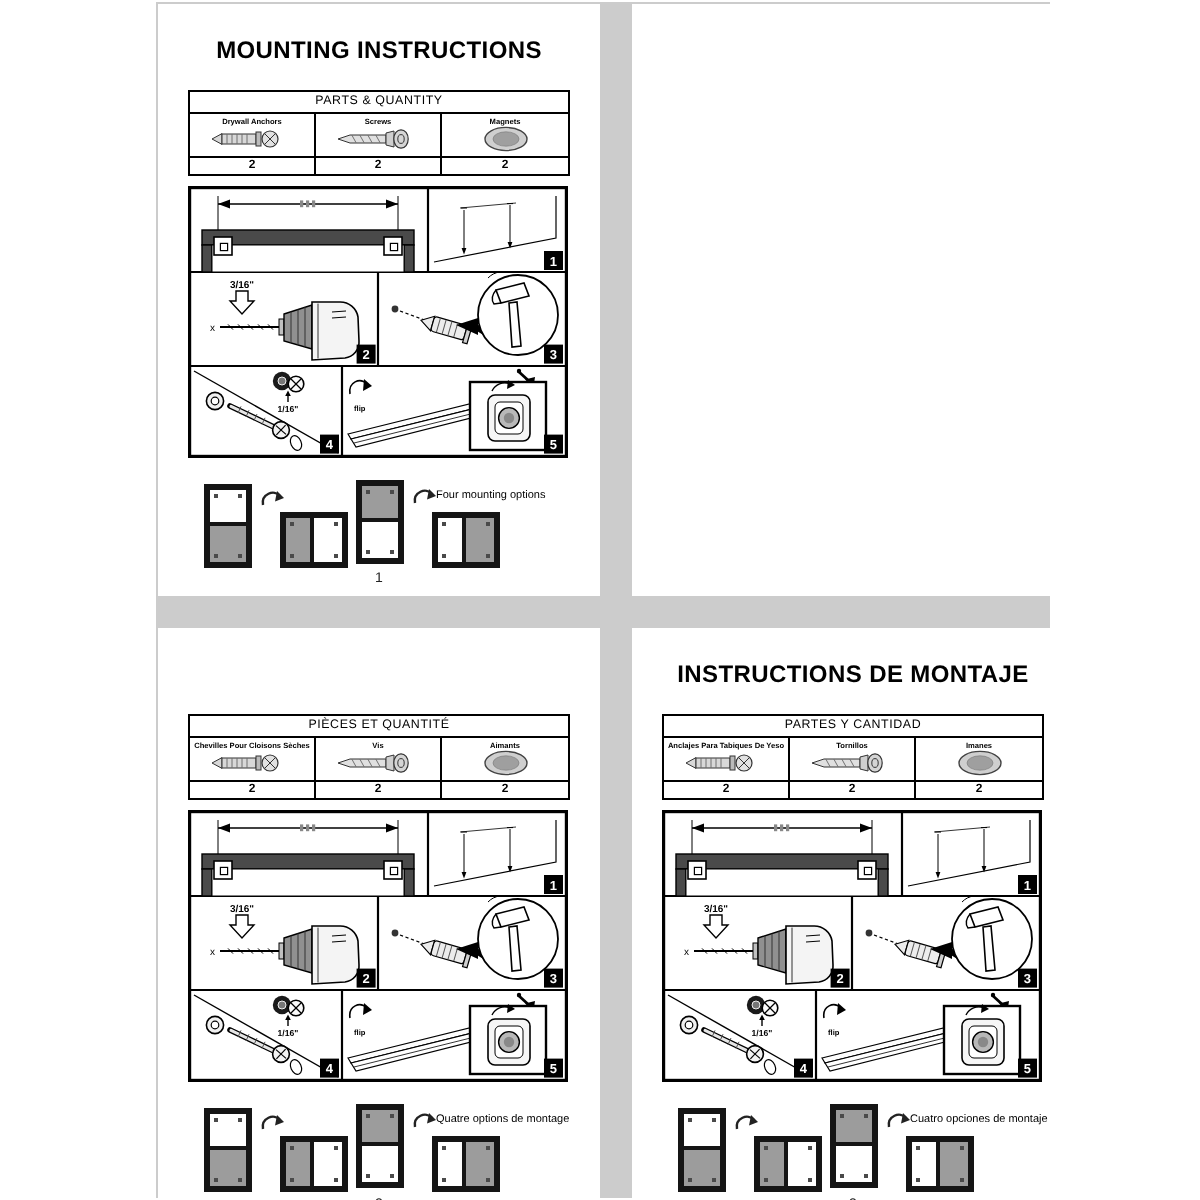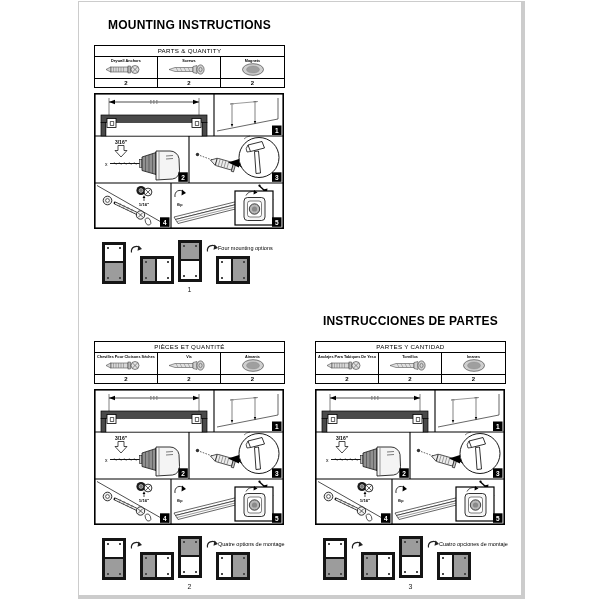--- a/index.html
+++ b/index.html
@@ -1,18 +1,18 @@
 <!DOCTYPE html>
 <html><head>
 <meta charset="utf-8">
 <style>
   html,body{margin:0;padding:0;}
   body{width:600px;height:600px;background:#ffffff;font-family:"Liberation Sans",sans-serif;position:relative;overflow:hidden;}
   .sheet{position:absolute;left:78px;top:1px;width:445px;height:596px;background:#cccccc;border:1px solid #cccccc;
-         display:grid;grid-template-columns:221px 221px;grid-template-rows:296px 297px;gap:0;}
+         display:grid;grid-template-columns:221px 221px;grid-template-rows:296px 297px;gap:16px;}
   .cell{background:#ffffff;position:relative;}
   .title{position:absolute;top:16px;left:0;right:0;text-align:center;font-size:12px;font-weight:bold;letter-spacing:.2px;margin:0;color:#000;}
   
   .parts-table{position:absolute;top:43px;left:15px;width:189px;border:1.4px solid #000;background:#fff;}
   .pt-header{height:10px;border-bottom:1px solid #000;text-align:center;font-size:6.2px;line-height:10px;letter-spacing:.3px;color:#000;}
   .pt-grid{display:grid;grid-template-columns:1fr 1fr 1fr;height:21px;}
   .pt-col{border-right:1px solid #000;display:flex;flex-direction:column;align-items:center;overflow:hidden;}
   .pt-col:last-child{border-right:none;}
   .pt-name{font-size:3.8px;font-weight:bold;white-space:nowrap;padding-top:1.5px;color:#000;}
   .pt-icon{margin-top:0.5px;}
@@ -528,21 +528,21 @@
             <span class="dot"></span>
           </div>
   </div>
 
       <span class="opt-caption">Quatre options de montage</span>
     </div>
     <div class="page-num">2</div>
   </section>
 
   <section class="cell">
-    <h1 class="title">INSTRUCCIONES DE PARTES</h1>
+    <h1 class="title">INSTRUCTIONS DE MONTAJE</h1>
     <div class="parts-table">
       <div class="pt-header">PARTES Y CANTIDAD</div>
       <div class="pt-grid">
         <div class="pt-col">
           <div class="pt-name">Anclajes Para Tabiques De Yeso</div>
           <div class="pt-icon">
   <svg viewBox="0 0 44 13" width="44" height="13">
     <polygon points="2,6.5 7,3.8 7,9.2" fill="#d8d8d8" stroke="#333" stroke-width="0.5"></polygon>
     <rect x="7" y="4" width="17" height="5" fill="#d8d8d8" stroke="#333" stroke-width="0.5"></rect>
     <line x1="9.5" y1="4.2" x2="9.5" y2="8.8" stroke="#555" stroke-width="0.4"></line>

